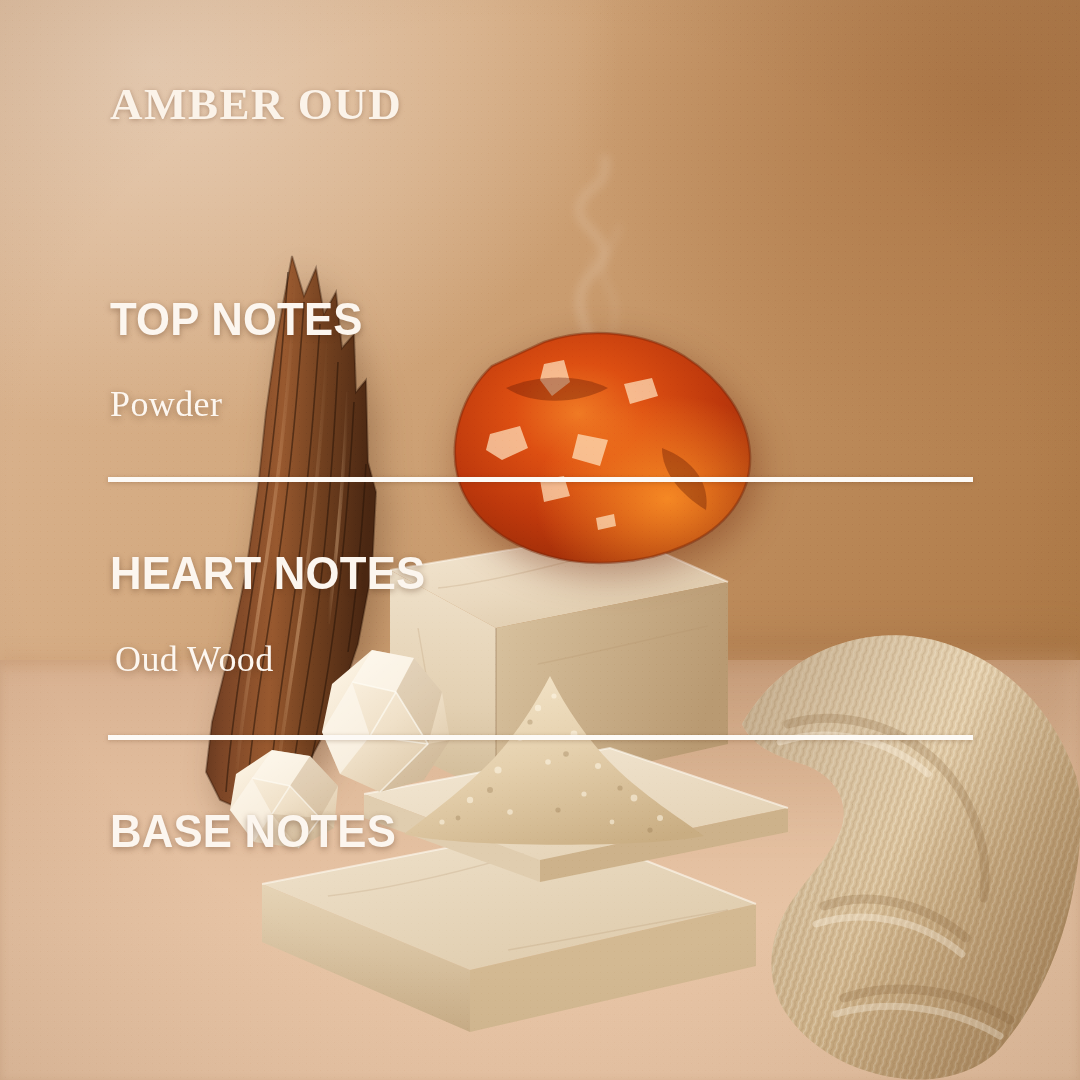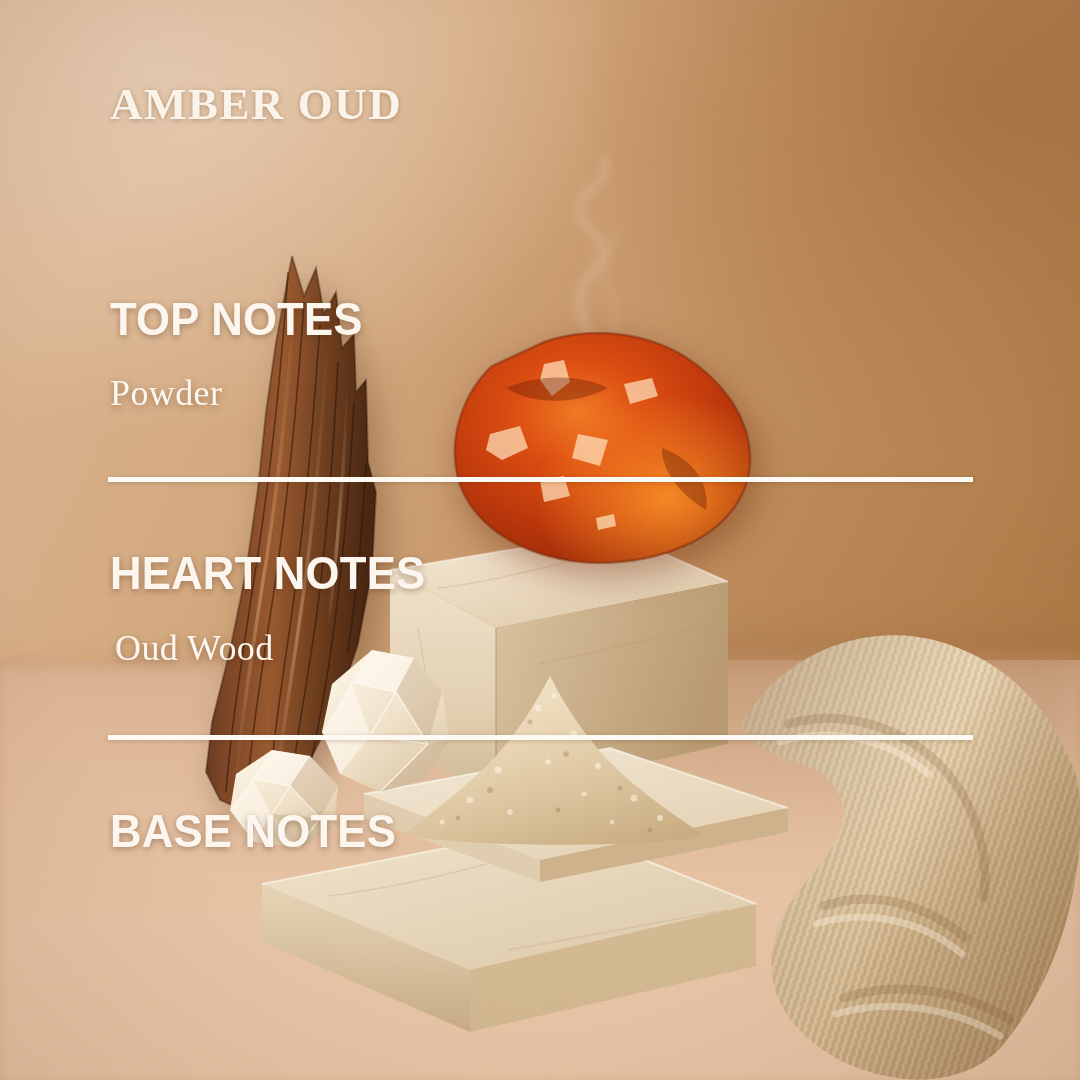--- a/index.html
+++ b/index.html
@@ -121,20 +121,21 @@
   }
   .note-value {
     position:absolute;
     font-family:"Liberation Serif","DejaVu Serif", serif;
     font-weight:400;
     font-size:36px;
     letter-spacing:.4px;
     color:#fdf7f0;
     text-shadow:0 2px 7px rgba(80,45,22,.42);
     white-space:nowrap;
+    margin-top:11px;
   }
 
   .divider {
     position:absolute;
     left:108px; width:865px; height:5px;
     background:#fdfaf6;
     box-shadow:0 1px 4px rgba(90,50,25,.25);
   }
 
   

